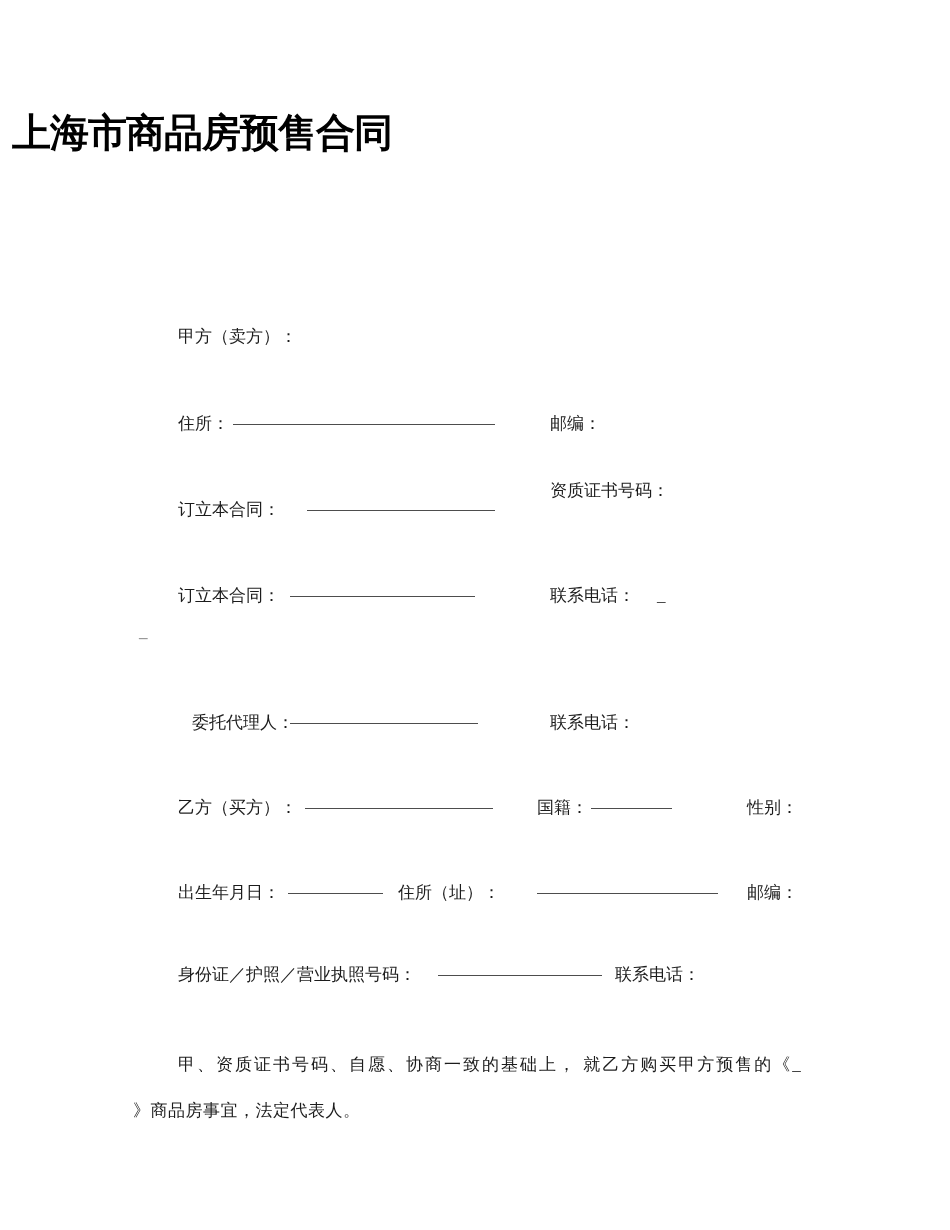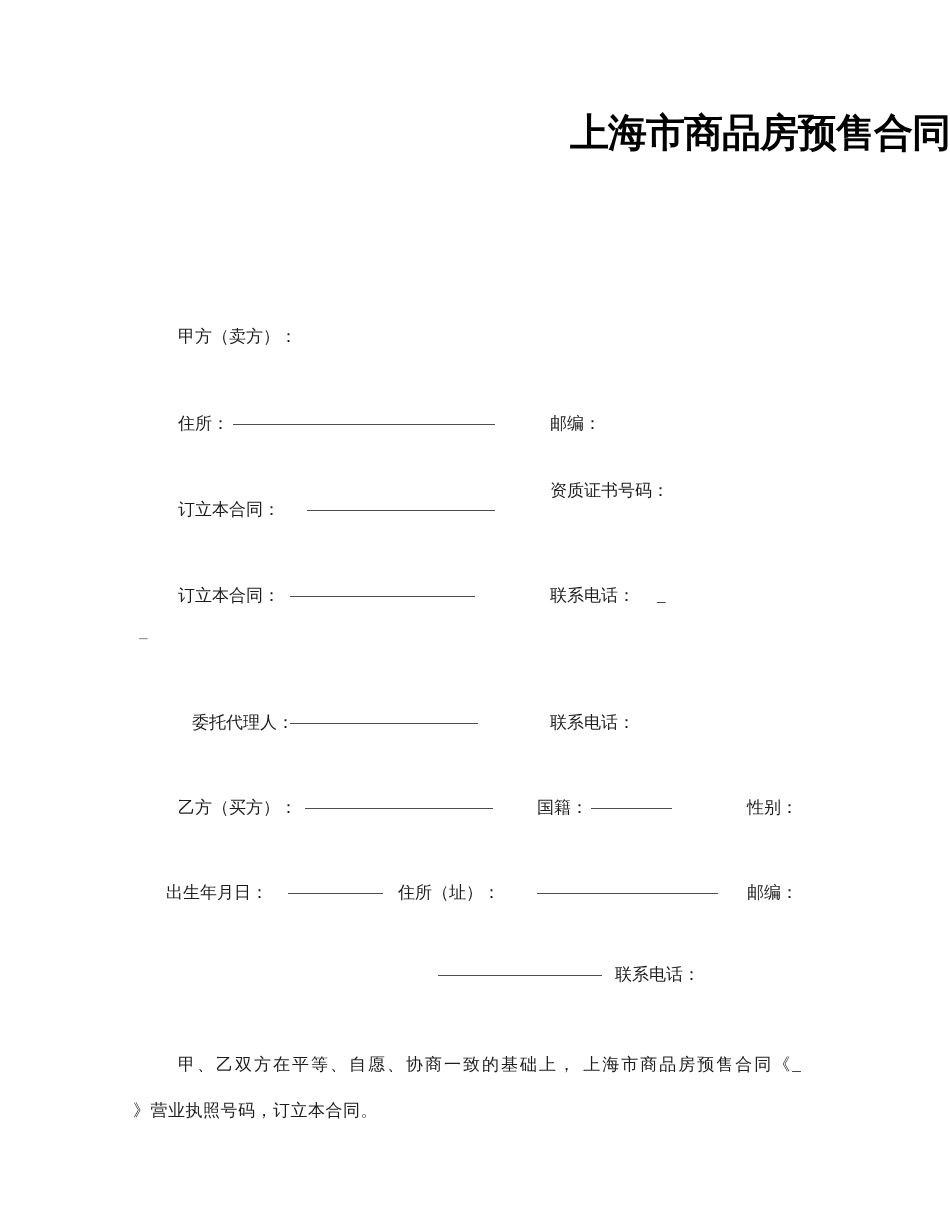--- a/index.html
+++ b/index.html
@@ -8,21 +8,21 @@
     width:950px;height:1230px;
     margin:0 auto;
     background:#ffffff;
     overflow:hidden;
     font-family:"Liberation Serif","DejaVu Serif",serif;
     color:#1c1c1c;
   }
   .title{
     position:absolute;left:0;right:0;top:106px;
     margin:0;padding-left:12px;
-    text-align:right;
+    text-align:left;
     font-family:"Liberation Sans","DejaVu Sans",sans-serif;
     font-weight:700;
     font-size:39px;
     letter-spacing:-1px;
     color:#000000;
   }
   .t{
     position:absolute;
     font-size:17px;
     line-height:24px;
@@ -67,25 +67,26 @@
   <span class="t" style="left:192px;top:703px">委托代理人：</span>
   <div class="blank" style="left:290px;top:723px;width:188px"></div>
   <span class="t" style="left:550px;top:703px">联系电话：</span>
 
   <span class="t" style="left:178px;top:788px">乙方（买方）：</span>
   <div class="blank" style="left:305px;top:808px;width:188px"></div>
   <span class="t" style="left:537px;top:788px">国籍：</span>
   <div class="blank" style="left:591px;top:808px;width:81px"></div>
   <span class="t" style="left:747px;top:788px">性别：</span>
 
-  <span class="t" style="left:166px;top:873px">出生年月日：</span>
+  <span class="t" style="left:178px;top:873px">出生年月日：</span>
   <div class="blank" style="left:288px;top:893px;width:95px"></div>
   <span class="t" style="left:398px;top:873px">住所（址）：</span>
   <div class="blank" style="left:537px;top:893px;width:181px"></div>
   <span class="t" style="left:747px;top:873px">邮编：</span>
 
+  <span class="t" style="left:178px;top:955px">身份证／护照／营业执照号码：</span>
   <div class="blank" style="left:438px;top:975px;width:164px"></div>
   <span class="t" style="left:615px;top:955px">联系电话：</span>
 
-  <span class="t para1" style="left:178px;top:1045px">甲、乙双方在平等、自愿、协商一致的基础上， 上海市商品房预售合同《_</span>
-  <span class="t para2" style="left:133px;top:1091px">》营业执照号码，订立本合同。</span>
+  <span class="t para1" style="left:178px;top:1045px">甲、资质证书号码、自愿、协商一致的基础上， 就乙方购买甲方预售的《_</span>
+  <span class="t para2" style="left:133px;top:1091px">》商品房事宜，法定代表人。</span>
 
 </div>
 
 </body></html>

